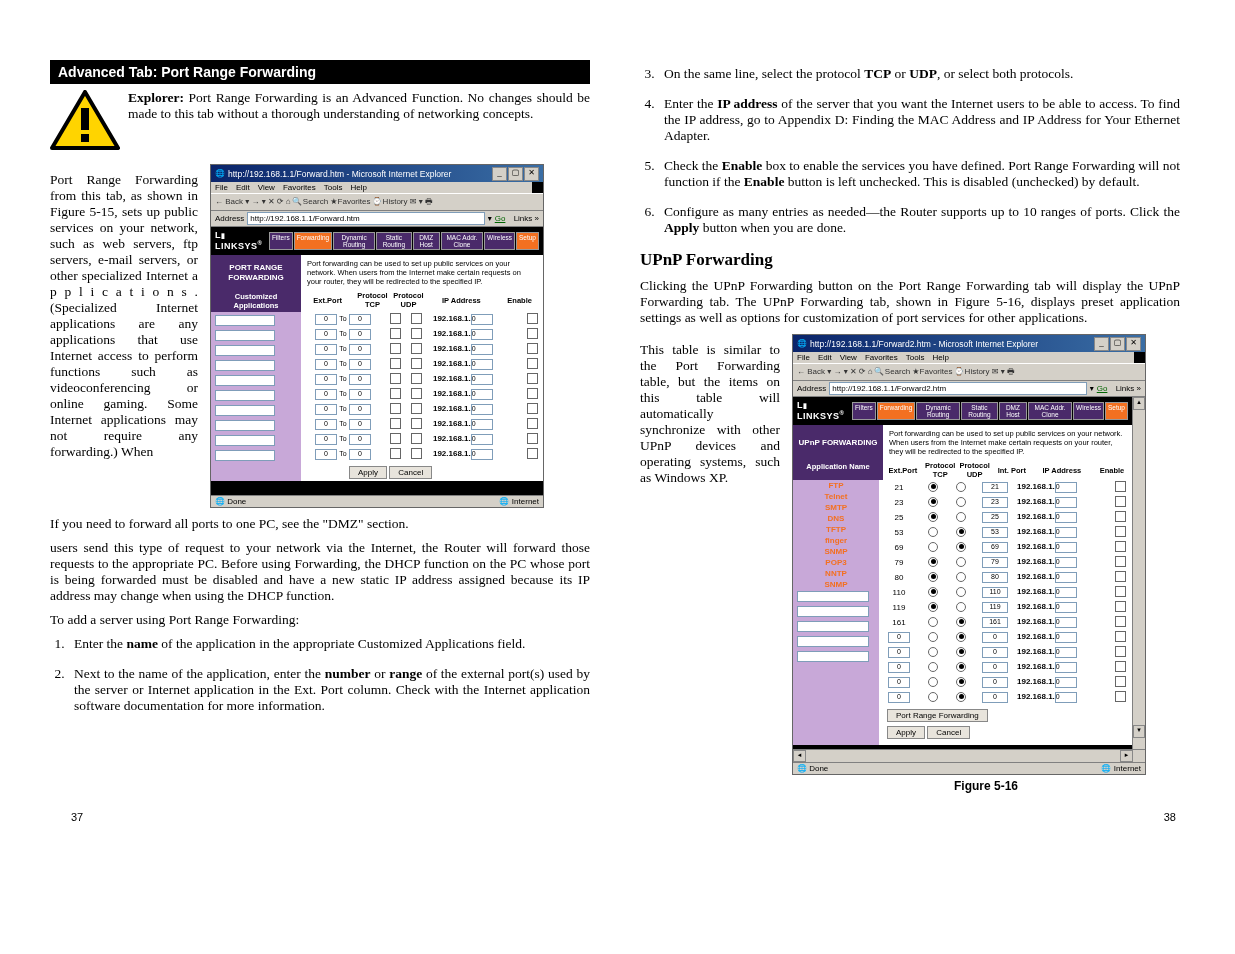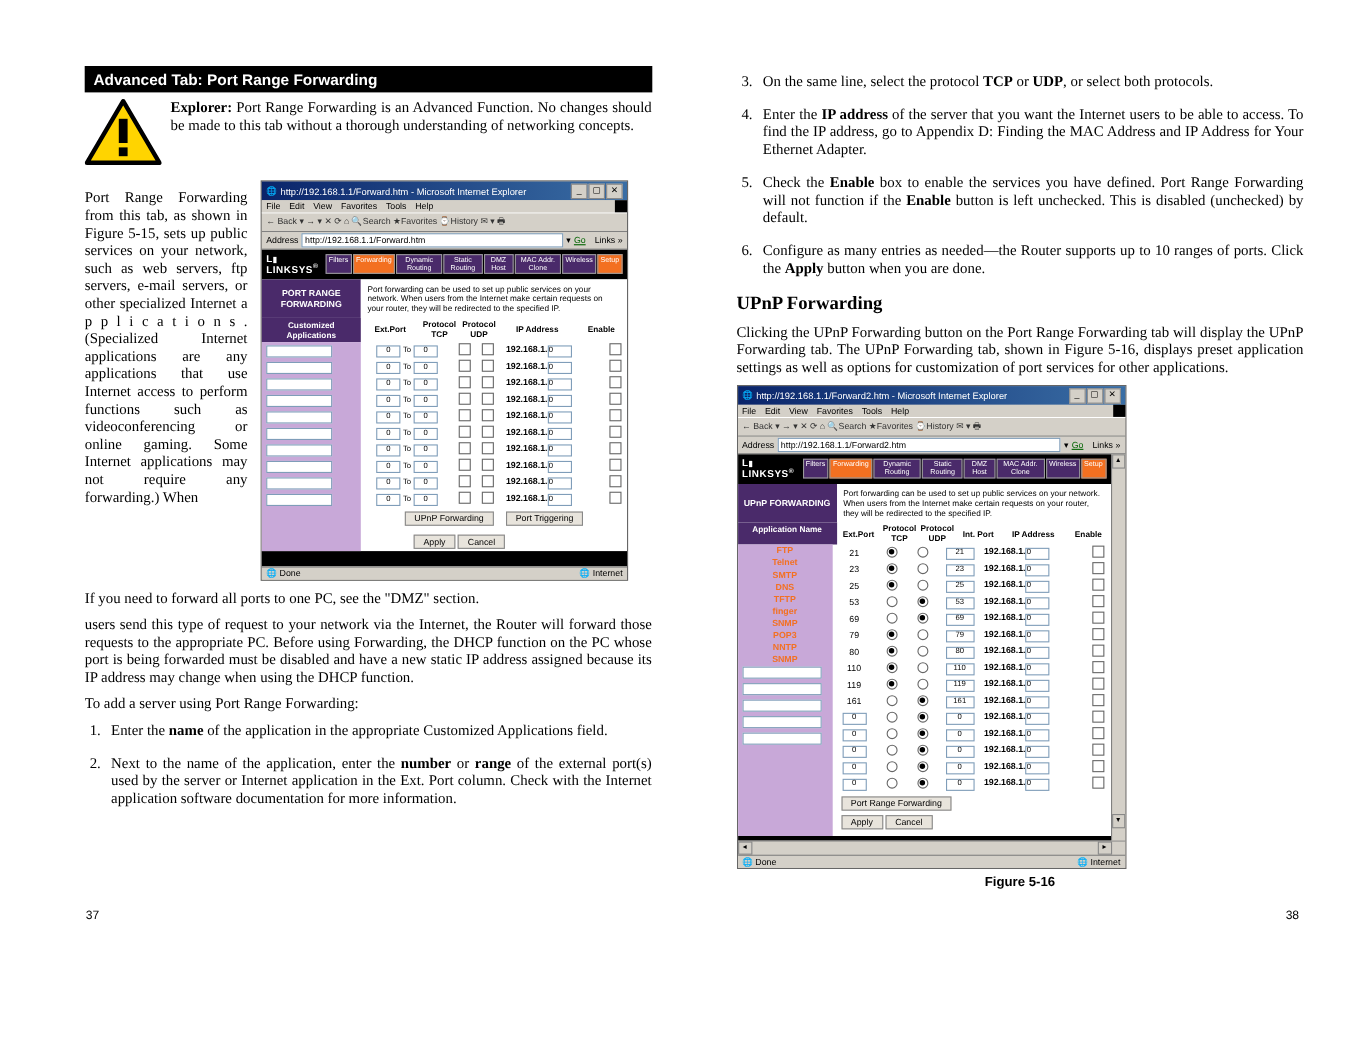--- a/index.html
+++ b/index.html
@@ -12,21 +12,20 @@
     width: 1235px;
   }
   .spread {
     display: flex;
     gap: 50px;
     padding: 60px 50px 30px 50px;
   }
   .page {
     width: 540px;
     position: relative;
-    margin-left: 27px;
   }
   .section-bar {
     background: #000;
     color: #fff;
     font-family: Arial, Helvetica, sans-serif;
     font-weight: bold;
     font-size: 14px;
     padding: 4px 8px;
     margin-bottom: 6px;
   }
@@ -35,21 +34,21 @@
     width: 70px; height: 62px; flex: 0 0 70px;
     display:flex; align-items:center; justify-content:center;
   }
   .important-text { text-align: justify; }
   .important-text b { font-weight: bold; }
   .wraprow { display:flex; gap:12px; }
   .wrap-left { width: 148px; text-align: justify; }
   .wrap-right { flex:1; }
   .spread p, .spread .body-just { text-align: justify; margin: 8px 0; }
   .fig-caption { font-family: Arial, Helvetica, sans-serif; font-weight: bold; font-size: 12px; text-align:center; margin-top:4px;}
-  .pagenum-left { position:absolute; bottom:-30px; left:1px; font-family: Arial, sans-serif; font-size:11px;}
+  .pagenum-left { position:absolute; bottom:-30px; left:21px; font-family: Arial, sans-serif; font-size:11px;}
   .pagenum-right{ position:absolute; bottom:-30px; right:4px; font-family: Arial, sans-serif; font-size:11px;}
   ol.steps { margin: 6px 0 6px 18px; padding:0; }
   ol.steps li { margin-bottom: 14px; text-align: justify; padding-left:6px;}
   h3.upnp { font-family:"Times New Roman", serif; font-weight:bold; font-size:17px; margin:10px 0 8px 0;}
   
   .iewin { border:1px solid #666; background:#d4d0c8; font-family: Tahoma, Arial, sans-serif; font-size:8px; position:relative;}
   .ie-titlebar { background:linear-gradient(to right,#0a246a,#3a6ea5); color:#fff; padding:2px 4px; display:flex; align-items:center; height:13px;}
   .ie-titlebar .t { flex:1; font-size:8.5px; white-space:nowrap; overflow:hidden;}
   .ie-winbtns span{ display:inline-block; width:13px;height:12px;background:#d4d0c8;border:1px solid #888;margin-left:1px; color:#000; font-size:8px; text-align:center; line-height:10px;}
   .ie-menubar { background:#d4d0c8; padding:1px 4px; color:#000; font-size:8px;}
@@ -264,25 +263,20 @@
                     <tbody>
                       <tr>
                         <td><span class="txt-inp">0</span> <span style="font-size:7px">To</span> <span class="txt-inp">0</span></td>
                         <td><span class="cb"></span></td>
                         <td><span class="cb"></span></td>
                         <td style="text-align:left;padding-left:6px"><b>192.168.1.</b><span class="txt-inp">0</span></td>
                         <td><span class="cb"></span></td>
                       </tr>
                     </tbody>
                   </table>
-              <div style="text-align:center;padding:4px 0;">
-                <span class="btn">UPnP Forwarding</span>
-                &nbsp;&nbsp;&nbsp;
-                <span class="btn">Port Triggering</span>
-              </div>
               <div class="btnrow">
                 <span class="btn">Apply</span>
                 <span class="btn">Cancel</span>
               </div>
              </div>
             </div>
             <div style="height:14px;background:#000;"></div>
           </div>
           <div class="ie-status">
             <span class="sl">🌐 <span>Done</span></span>
@@ -306,20 +300,21 @@
     <ol class="steps" start="3">
       <li>On the same line, select the protocol <b>TCP</b> or <b>UDP</b>, or select both protocols.</li>
       <li>Enter the <b>IP address</b> of the server that you want the Internet users to be able to access. To find the IP address, go to Appendix D: Finding the MAC Address and IP Address for Your Ethernet Adapter.</li>
       <li>Check the <b>Enable</b> box to enable the services you have defined. Port Range Forwarding will not function if the <b>Enable</b> button is left unchecked. This is disabled (unchecked) by default.</li>
       <li>Configure as many entries as needed—the Router supports up to 10 ranges of ports. Click the <b>Apply</b> button when you are done.</li>
     </ol>
     <h3 class="upnp">UPnP Forwarding</h3>
     <p class="body-just">Clicking the UPnP Forwarding button on the Port Range Forwarding tab will display the UPnP Forwarding tab. The UPnP Forwarding tab, shown in Figure 5-16, displays preset application settings as well as options for customization of port services for other applications.</p>
 
     <div class="wraprow">
+      <div class="wrap-left body-just" style="width:140px">This table is similar to the Port Forwarding table, but the items on this table will automatically synchronize with other UPnP devices and operating systems, such as Windows XP.</div>
       <div class="wrap-right">
 
         <div class="iewin" style="width:352px;">
           <div class="ie-titlebar">
             <span style="margin-right:3px">🌐</span>
             <span class="t">http://192.168.1.1/Forward2.htm - Microsoft Internet Explorer</span>
             <span class="ie-winbtns"><span>_</span><span>▢</span><span>✕</span></span>
           </div>
           <div style="display:flex;">
            <div style="flex:1;">

